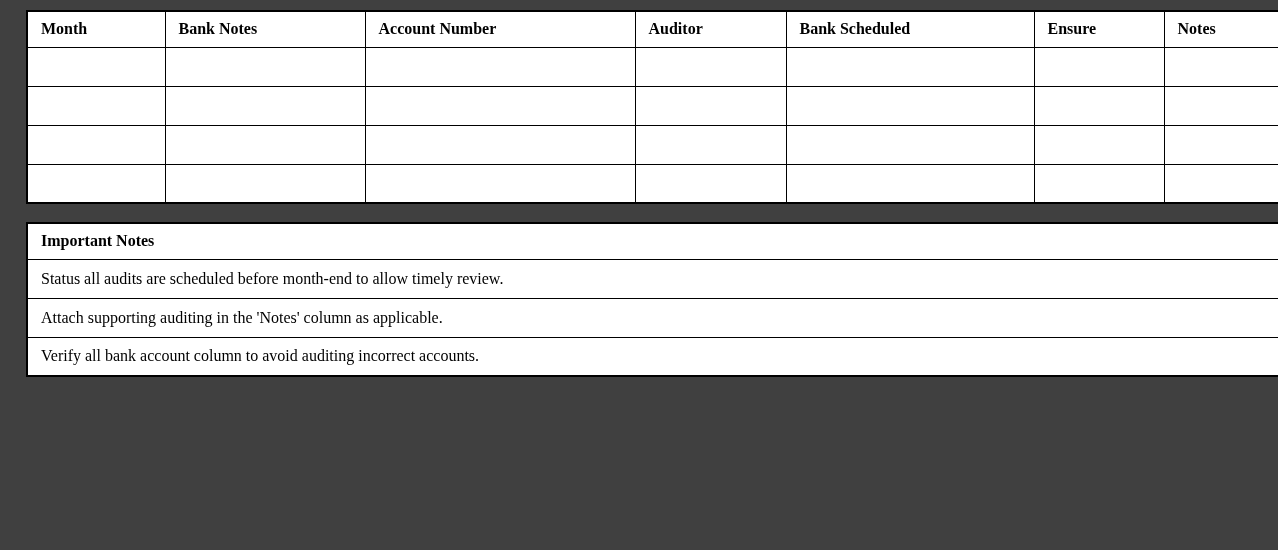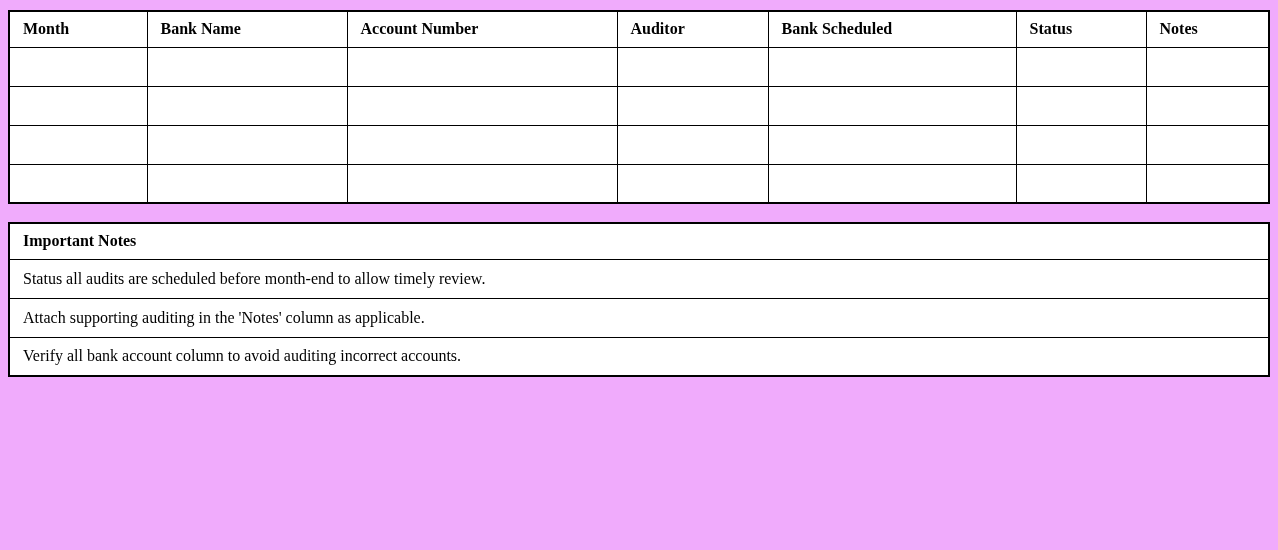--- a/index.html
+++ b/index.html
@@ -7,22 +7,23 @@
     margin: 0;
     padding: 0;
     background: #ffffff;
     font-family: "Liberation Serif", "DejaVu Serif", serif;
     color: #000000;
   }
   .page {
     position: relative;
     width: 1278px;
     height: 550px;
-    background: #f0abfc;
+    background: #404040;
     overflow: hidden;
+    padding-left: 18px;
   }
   .content {
     padding: 10px 10px 0 8px;
   }
   table {
     border-collapse: collapse;
     table-layout: fixed;
     width: 1260px;
     background: #ffffff;
   }
@@ -59,25 +60,25 @@
         <col style="width:200px">
         <col style="width:270px">
         <col style="width:151px">
         <col style="width:248px">
         <col style="width:130px">
         <col style="width:123px">
       </colgroup>
       <thead>
         <tr>
           <th>Month</th>
-          <th>Bank Name</th>
+          <th>Bank Notes</th>
           <th>Account Number</th>
           <th>Auditor</th>
           <th>Bank Scheduled</th>
-          <th>Status</th>
+          <th>Ensure</th>
           <th>Notes</th>
         </tr>
       </thead>
       <tbody>
         <tr>
           <td></td>
           <td></td>
           <td></td>
           <td></td>
           <td></td>

